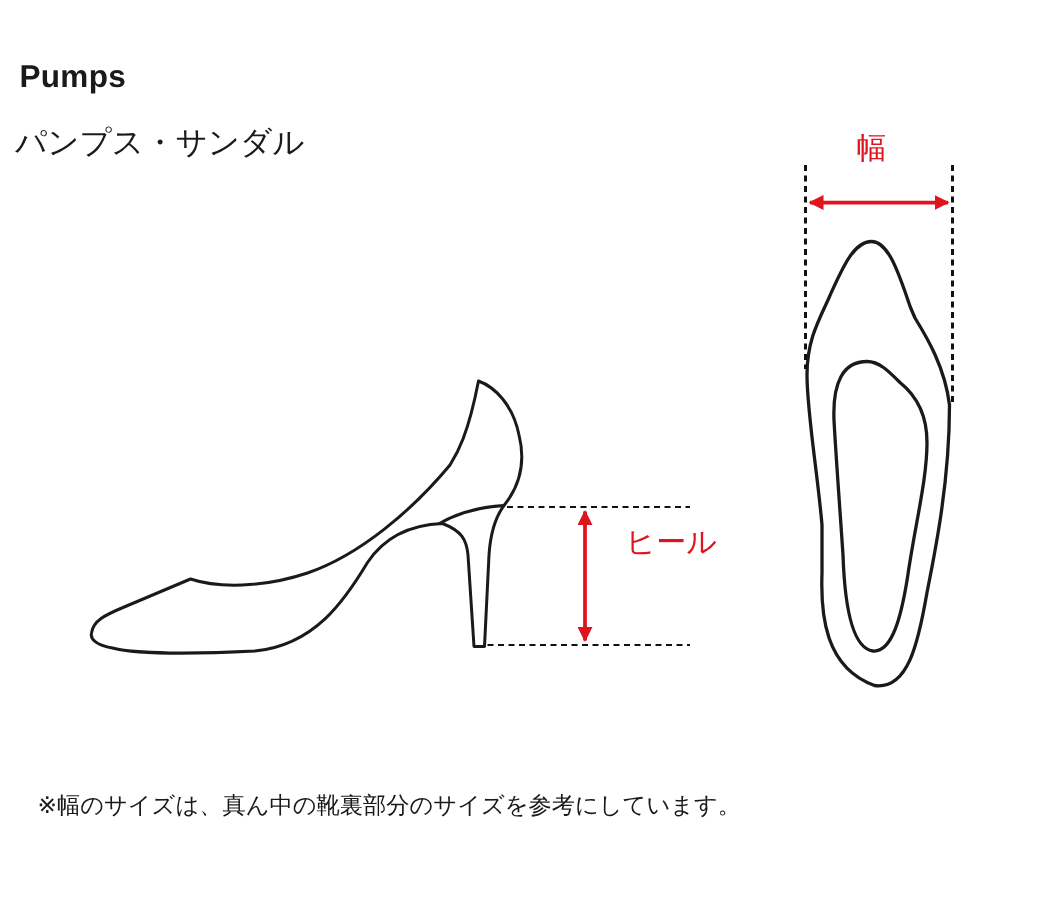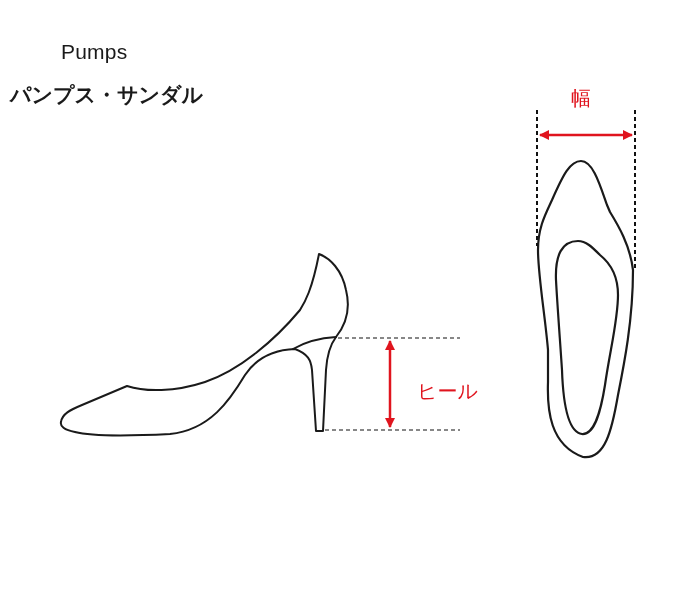--- a/index.html
+++ b/index.html
@@ -1,24 +1,24 @@
 <!DOCTYPE html>
 <html><head>
   <meta charset="utf-8">
   <style>
     html, body { margin: 0; padding: 0; background: #ffffff; }
     body { width: 691px; height: 599px; position: relative; overflow: hidden;
            font-family: "DejaVu Sans", "Liberation Sans", sans-serif; color: #1a1a1a; }
-    .title { position: absolute; left: 13px; top: 40px; font-size: 21px; font-weight: normal;
-             font-family: "Liberation Sans", "DejaVu Sans", sans-serif; letter-spacing: 0.2px; margin-left: 48px; }
-    .subtitle { position: absolute; left: 10px; top: 81px; font-size: 21px; font-weight: bold; letter-spacing: 0px; }
+    .title { position: absolute; left: 13px; top: 40px; font-size: 21px; font-weight: bold;
+             font-family: "Liberation Sans", "DejaVu Sans", sans-serif; letter-spacing: 0.2px; }
+    .subtitle { position: absolute; left: 10px; top: 81px; font-size: 21px; font-weight: normal; letter-spacing: 0px; }
     .diagram { position: absolute; left: 0; top: 0; }
     .label-red { position: absolute; color: #e0141e; font-size: 20px; }
     .label-width { left: 571px; top: 85px; }
-    .label-heel { left: 417px; top: 378px; font-family: Liberation Serif, serif; }
+    .label-heel { left: 417px; top: 348px; font-family: Liberation Serif, serif; }
     .notes { position: absolute; left: 25px; top: 525px; font-size: 15.5px; line-height: 24px; color: #1a1a1a; }
     .notes div { white-space: nowrap; }
   </style>
 </head>
 <body>
 
 <div class="title">Pumps</div>
 <div class="subtitle">パンプス・サンダル</div>
 
 <svg class="diagram" width="691" height="599" viewBox="0 0 691 599">
@@ -86,13 +86,14 @@
     <line x1="338" y1="338" x2="460" y2="338" stroke="#111" stroke-width="1.2" stroke-dasharray="4,3"></line>
     <line x1="325" y1="430" x2="460" y2="430" stroke="#111" stroke-width="1.2" stroke-dasharray="4,3"></line>
     <line x1="390" y1="341" x2="390" y2="427" stroke="#e0141e" stroke-width="2.5" marker-start="url(#arrowL)" marker-end="url(#arrowR)"></line>
   </g>
 </svg>
 
 <div class="label-red label-width">幅</div>
 <div class="label-red label-heel">ヒール</div>
 
 <div class="notes">
+  <div>※幅のサイズは、真ん中の靴裏部分のサイズを参考にしています。</div>
 </div>
 
 </body></html>

